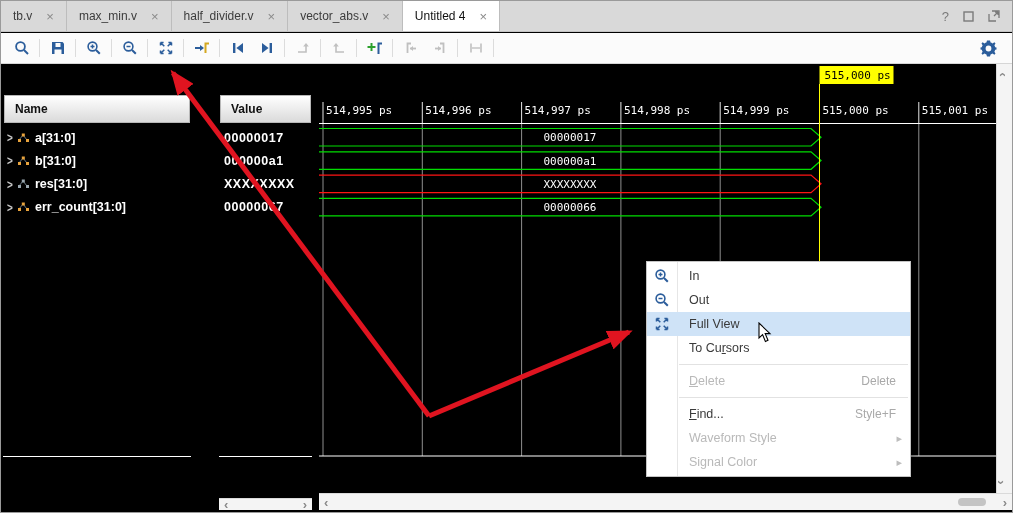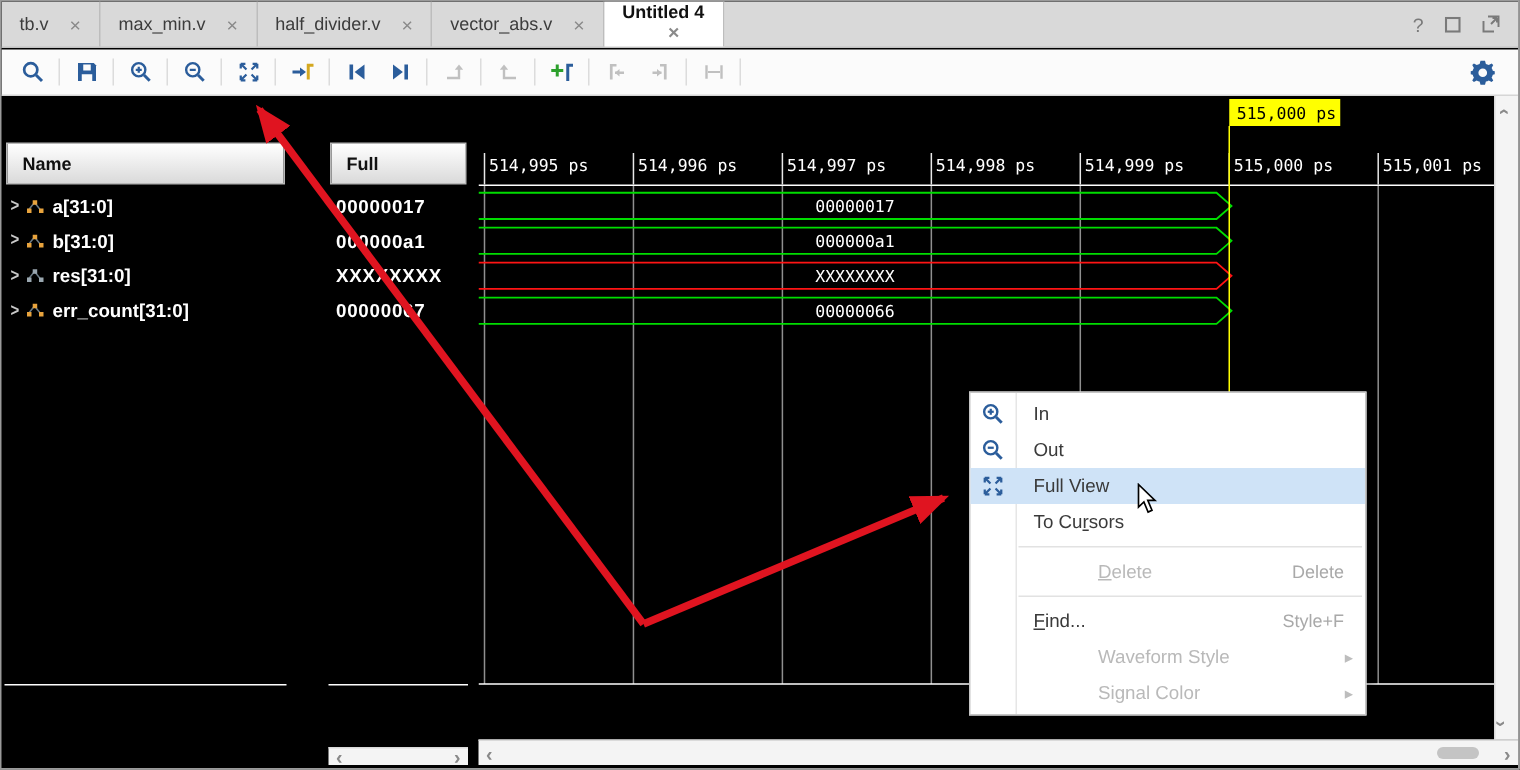--- a/index.html
+++ b/index.html
@@ -5,21 +5,21 @@
   html,body{margin:0;padding:0;background:#fff;}
   *{box-sizing:border-box;}
   .window{position:relative;width:1013px;height:513px;border:1px solid #9a9a9a;
     background:#000000;font-family:"Liberation Sans",sans-serif;overflow:hidden;}
   
   .tabbar{position:absolute;left:0;top:0;right:0;height:31px;background:#d9d9d9;
     border-bottom:1px solid #c3c3c3;display:flex;align-items:stretch;}
   .tab{display:flex;align-items:center;padding:0 12px;border-right:1px solid #bdbdbd;
     font-size:12px;color:#3c3c3c;cursor:default;white-space:nowrap;}
   .tab .close{margin-left:14px;color:#8a8a8a;font-size:13px;line-height:1;}
-  .tab.active{background:#ffffff;font-weight:bold;color:#111;flex-direction:column;}
+  .tab.active{background:#ffffff;font-weight:normal;color:#111;}
   .wincontrols{margin-left:auto;display:flex;align-items:center;gap:14px;padding-right:12px;color:#7a7a7a;}
   .wincontrols .wc{font-size:13px;line-height:1;display:flex;align-items:center;}
   
   .toolbar{position:absolute;left:0;top:32px;right:0;height:31px;background:#fbfbfb;
     border-bottom:1px solid #d6d6d6;display:flex;align-items:center;padding-left:6px;}
   .tbtn{width:29px;height:24px;display:flex;align-items:center;justify-content:center;border-radius:2px;}
   .tsep{width:1px;height:18px;background:#dcdcdc;margin:0 3px;}
   .gear{position:absolute;right:12px;top:3px;width:24px;height:24px;display:flex;align-items:center;justify-content:center;}
   
   .panel{position:absolute;background:#000;}
@@ -55,21 +55,21 @@
   
   .menu{position:absolute;left:645px;top:260px;width:265px;background:#ffffff;
     border:1px solid #c5c5c5;box-shadow:2px 3px 6px rgba(0,0,0,.25);padding:2px 0;z-index:40;}
   .menu .iconcol{position:absolute;left:30px;top:0;bottom:0;width:1px;background:#e6e6e6;}
   .mitem{position:relative;height:24px;display:flex;align-items:center;font-size:12.5px;color:#3a3a3a;}
   .mitem .micon{width:30px;display:flex;align-items:center;justify-content:center;flex:0 0 30px;}
   .mitem .mlabel{padding-left:12px;}
   .mitem .msc{margin-left:auto;padding-right:14px;color:#a9a9a9;font-size:12px;}
   .mitem .marr{margin-left:auto;padding-right:8px;color:#bdbdbd;font-size:11px;}
   .mitem.hl{background:#cfe3f7;}
-  .mitem.dis{color:#b9b9b9;margin-left:43px;}
+  .mitem.dis{color:#b9b9b9;}
   .msep{height:1px;background:#e2e2e2;margin:4px 2px 4px 32px;}
   
   .overlay{position:absolute;left:0;top:0;width:1013px;height:513px;pointer-events:none;z-index:50;}
   .mousecur{position:absolute;left:757px;top:321px;z-index:60;pointer-events:none;}
 </style>
 </head>
 <body>
 
 <div class="window">
 
@@ -271,21 +271,21 @@
             <rect x="4.8" y="1.5" width="3" height="3" fill="#e8a33d"></rect>
             <rect x="9" y="7" width="3" height="3" fill="#e8a33d"></rect>
           </svg>
           <span>err_count[31:0]</span>
         </div>
       </div>
     <div class="whiteline"></div>
   </div>
 
   <div class="panel panel-values">
-    <div class="colheader">Full</div>
+    <div class="colheader">Value</div>
     <div id="valuerows">
         <div class="valrow" style="top: 64px;">00000017</div>
         <div class="valrow" style="top: 87.3px;">000000a1</div>
         <div class="valrow" style="top: 110.6px;">XXXXXXXX</div>
         <div class="valrow" style="top: 133.9px;">00000067</div>
       </div>
     <div class="whiteline"></div>
   </div>
 
   <div class="panel panel-wave" id="wavepanel"><svg width="677" height="429" viewBox="0 0 677 429">

